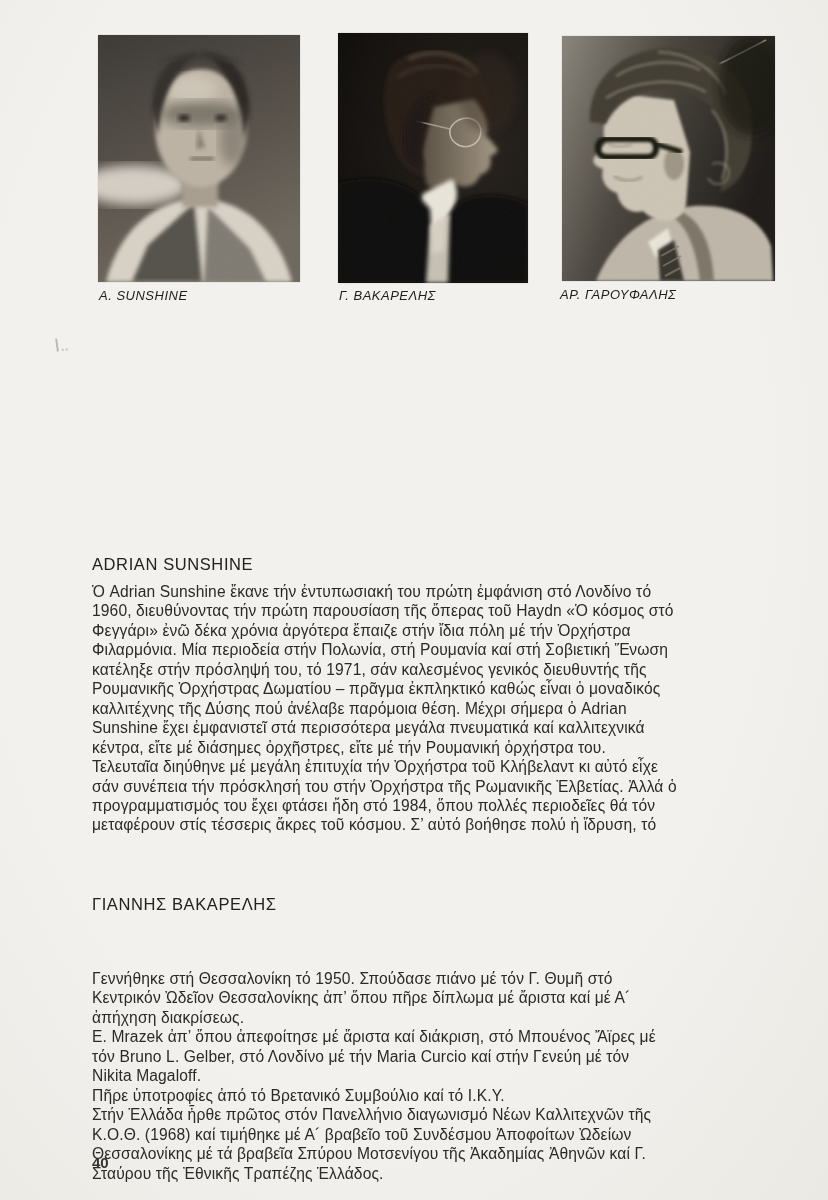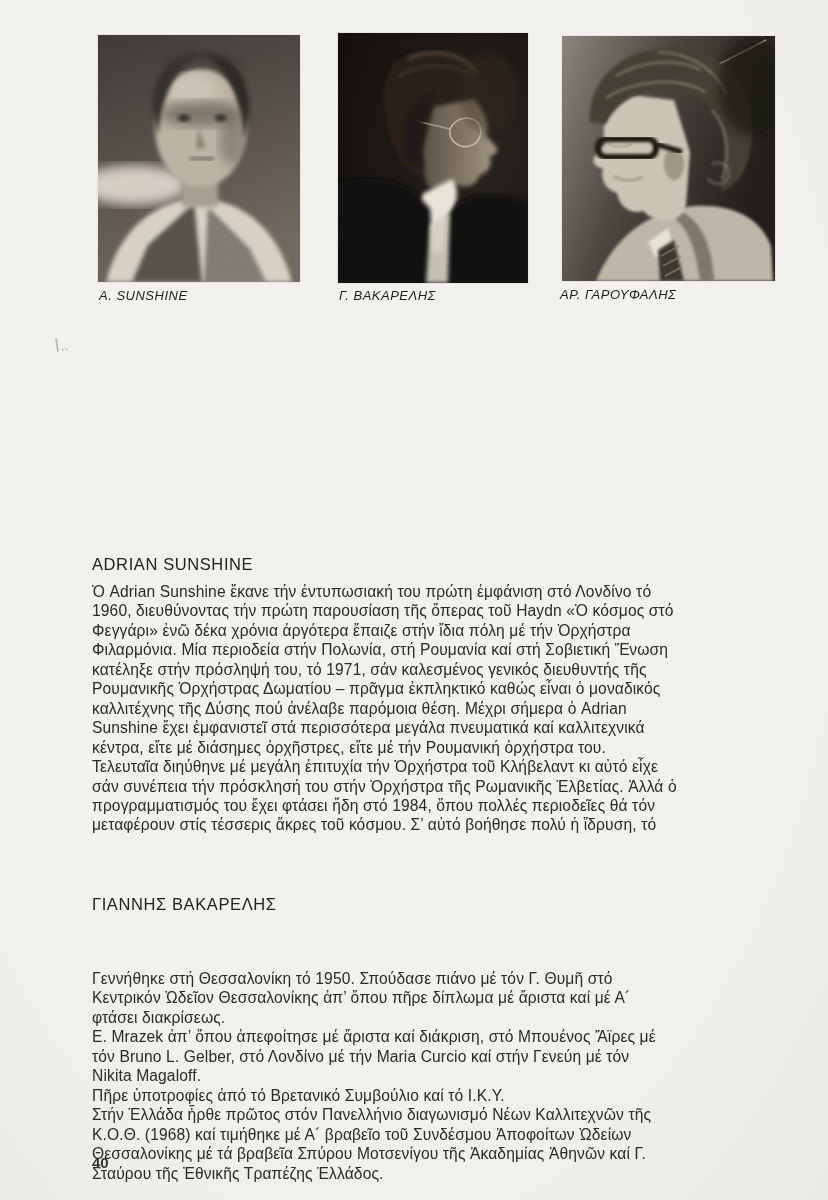--- a/index.html
+++ b/index.html
@@ -203,21 +203,21 @@
     <div class="bodyline">σάν συνέπεια τήν πρόσκλησή του στήν Ὀρχήστρα τῆς Ρωμανικῆς Ἑλβετίας. Ἀλλά ὁ</div>
     <div class="bodyline">προγραμματισμός του ἔχει φτάσει ἤδη στό 1984, ὅπου πολλές περιοδεῖες θά τόν</div>
     <div class="bodyline">μεταφέρουν στίς τέσσερις ἄκρες τοῦ κόσμου. Σ’ αὐτό βοήθησε πολύ ἡ ἵδρυση, τό</div>
   </div>
 
   <div class="section-heading" style="top:895px;">ΓΙΑΝΝΗΣ ΒΑΚΑΡΕΛΗΣ</div>
 
   <div class="textblock" style="top:953px;margin-top:16px;">
     <div class="bodyline">Γεννήθηκε στή Θεσσαλονίκη τό 1950. Σπούδασε πιάνο μέ τόν Γ. Θυμῆ στό</div>
     <div class="bodyline">Κεντρικόν Ὠδεῖον Θεσσαλονίκης ἀπ’ ὅπου πῆρε δίπλωμα μέ ἄριστα καί μέ Α´</div>
-    <div class="bodyline">φτάσει διακρίσεως.</div>
+    <div class="bodyline">ἀπήχηση διακρίσεως.</div>
     <div class="bodyline">Ε. Mrazek ἀπ’ ὅπου ἀπεφοίτησε μέ ἄριστα καί διάκριση, στό Μπουένος Ἄϊρες μέ</div>
     <div class="bodyline">τόν Bruno L. Gelber, στό Λονδίνο μέ τήν Maria Curcio καί στήν Γενεύη μέ τόν</div>
     <div class="bodyline">Nikita Magaloff.</div>
     <div class="bodyline">Πῆρε ὑποτροφίες ἀπό τό Βρετανικό Συμβούλιο καί τό Ι.Κ.Υ.</div>
     <div class="bodyline">Στήν Ἑλλάδα ἦρθε πρῶτος στόν Πανελλήνιο διαγωνισμό Νέων Καλλιτεχνῶν τῆς</div>
     <div class="bodyline">Κ.Ο.Θ. (1968) καί τιμήθηκε μέ Α´ βραβεῖο τοῦ Συνδέσμου Ἀποφοίτων Ὠδείων</div>
     <div class="bodyline">Θεσσαλονίκης μέ τά βραβεῖα Σπύρου Μοτσενίγου τῆς Ἀκαδημίας Ἀθηνῶν καί Γ.</div>
     <div class="bodyline">Σταύρου τῆς Ἐθνικῆς Τραπέζης Ἑλλάδος.</div>
   </div>
 

